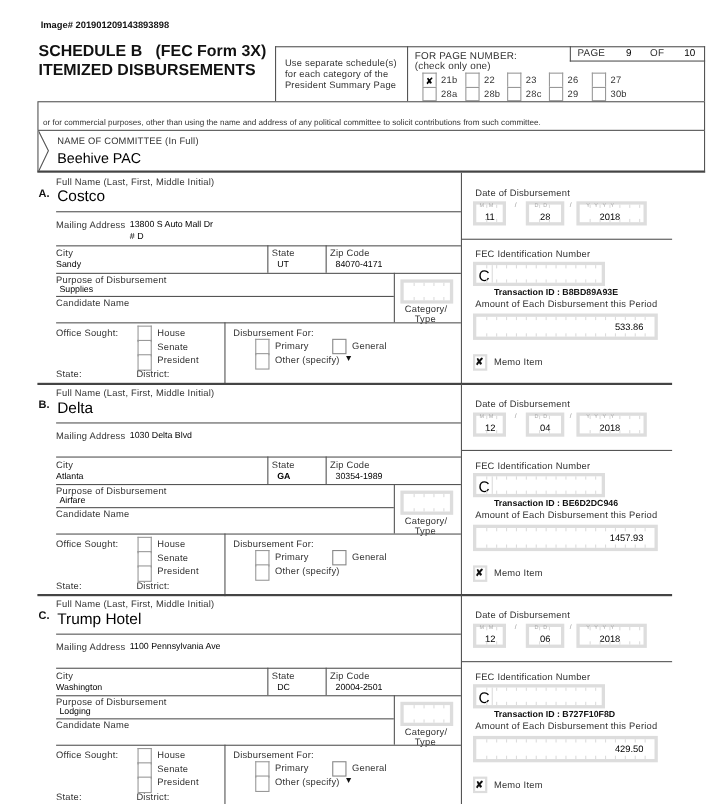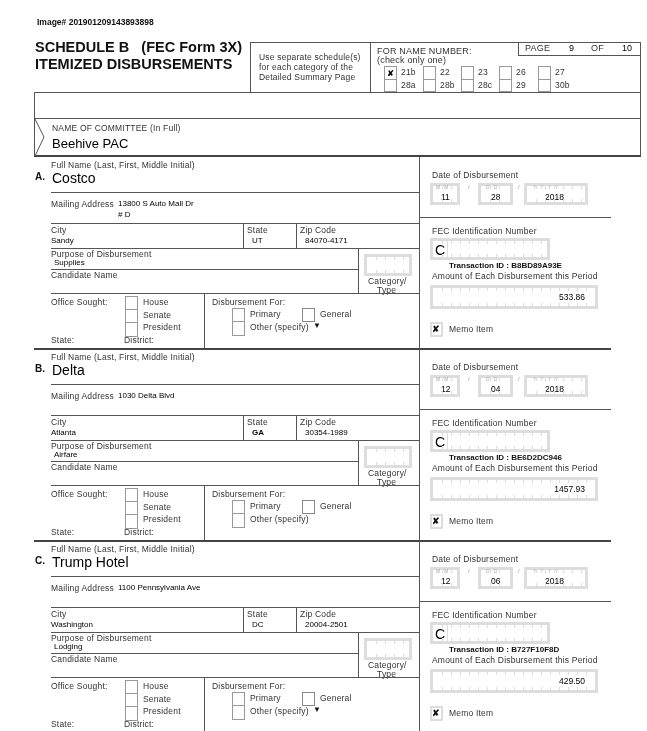--- a/index.html
+++ b/index.html
@@ -21,25 +21,25 @@
 <body>
 
 <div class="abs" style="left:37px; top:17px; font-size:8.5px; font-weight:bold;">Image# 201901209143893898</div>
 
 <div class="abs" style="left:35px; top:39px; font-size:14.5px; font-weight:bold; white-space:pre;">SCHEDULE B   (FEC Form 3X)</div>
 <div class="abs" style="left:35px; top:56px; font-size:14.5px; font-weight:bold;">ITEMIZED DISBURSEMENTS</div>
 
 <div class="abs" style="left:250px; top:42px; width:120px; height:50px; border-left:1px solid #555; border-top:1px solid #555;">
   <div class="abs lbl" style="left:8px; top:9px;">Use separate schedule(s)</div>
   <div class="abs lbl" style="left:8px; top:19px;">for each category of the</div>
-  <div class="abs lbl" style="left:8px; top:29px;">Detailed Summary Page</div>
+  <div class="abs lbl" style="left:8px; top:29px;">President Summary Page</div>
 </div>
 
 <div class="abs" style="left:370px; top:42px; width:271px; height:50px; border-left:1px solid #555; border-top:1px solid #555; border-right:1px solid #555;">
-  <div class="abs lbl" style="left:6px; top:3px; font-size:9px;">FOR NAME NUMBER:</div>
+  <div class="abs lbl" style="left:6px; top:3px; font-size:9px;">FOR PAGE NUMBER:</div>
   <div class="abs lbl" style="left:6px; top:12px; font-size:9px;">(check only one)</div>
 </div>
 
 <div class="abs" style="left:518px; top:42px; width:123px; height:14px; border-left:1px solid #555; border-bottom:1px solid #555;">
   <span class="abs lbl" style="left:6px; top:1px; font-size:9px;">PAGE</span>
   <span class="abs val" style="left:50px; top:1px; font-size:9px;">9</span>
   <span class="abs lbl" style="left:72px; top:1px; font-size:9px;">OF</span>
   <span class="abs val" style="left:103px; top:1px; font-size:9px;">10</span>
 </div>
 
@@ -62,20 +62,21 @@
     <div class="abs lbl" style="left: 440px; top: 80px;">28b</div>
     <div class="cb" style="left: 461px; top: 79px; border-color: rgb(153, 153, 153); border-bottom-width: 1px; border-bottom-style: solid;"></div>
     <div class="abs lbl" style="left: 478px; top: 80px;">28c</div>
     <div class="cb" style="left: 499px; top: 79px; border-color: rgb(153, 153, 153); border-bottom-width: 1px; border-bottom-style: solid;"></div>
     <div class="abs lbl" style="left: 516px; top: 80px;">29</div>
     <div class="cb" style="left: 538px; top: 79px; border-color: rgb(153, 153, 153); border-bottom-width: 1px; border-bottom-style: solid;"></div>
     <div class="abs lbl" style="left: 555px; top: 80px;">30b</div>
   </div>
 
 <div class="abs" style="left:34px; top:92px; width:607px; height:27px; border:1px solid #555;">
+  <div class="abs" style="left:4px; top:14px; font-size:7.4px; color:#333; white-space:nowrap;">or for commercial purposes, other than using the name and address of any political committee to solicit contributions from such committee.</div>
 </div>
 
 <div class="abs" style="left:34px; top:119px; width:607px; height:38px; border:1px solid #555; border-top:none; border-bottom:2px solid #444;">
   <svg class="abs" style="left:0; top:0;" width="12" height="37">
     <polyline points="0,0 9,18 0,37" fill="none" stroke="#555" stroke-width="1"></polyline>
   </svg>
   <div class="abs lbl" style="left:17px; top:4px;">NAME OF COMMITTEE (In Full)</div>
   <div class="abs big" style="left:17px; top:17px; font-size:13px;">Beehive PAC</div>
 </div>
 

